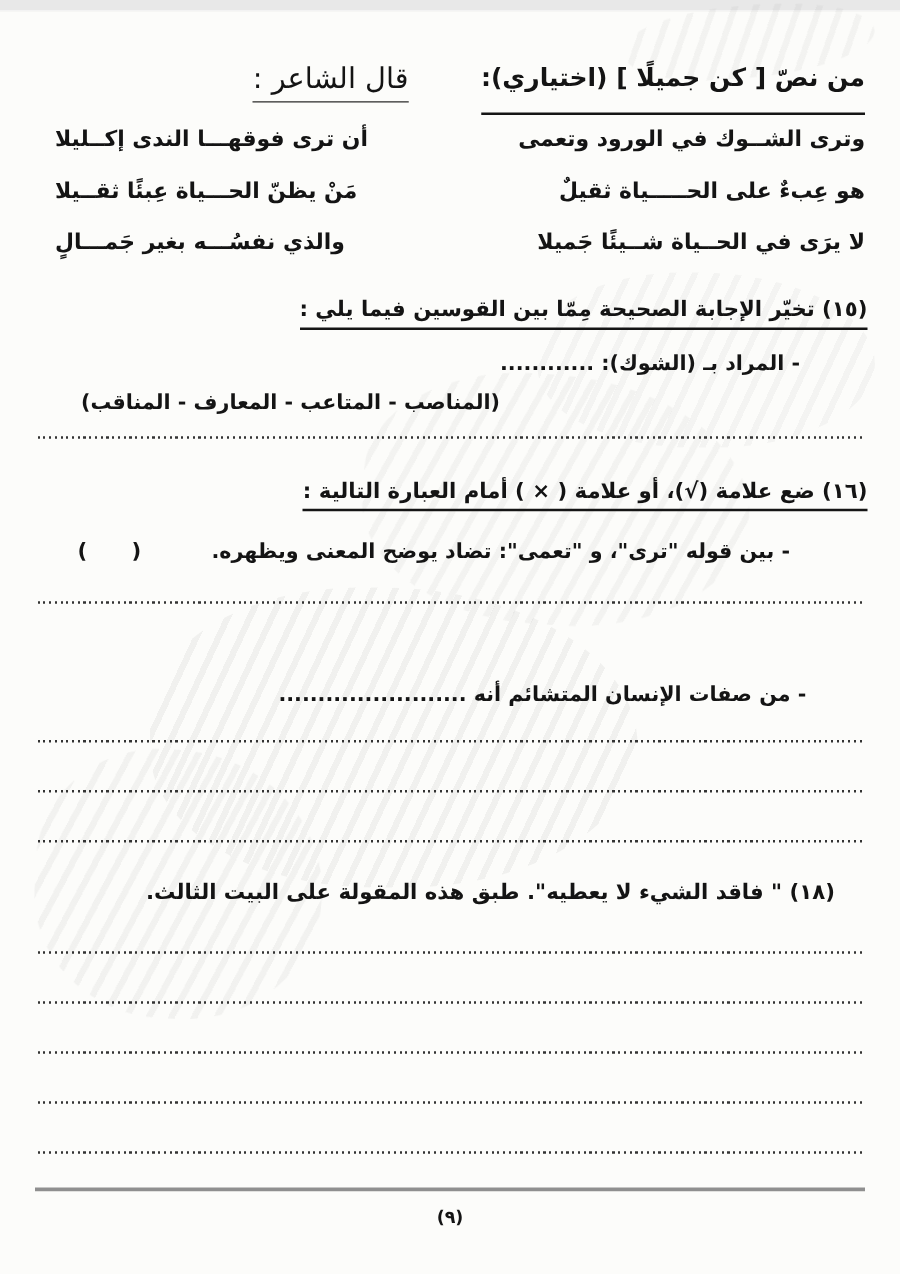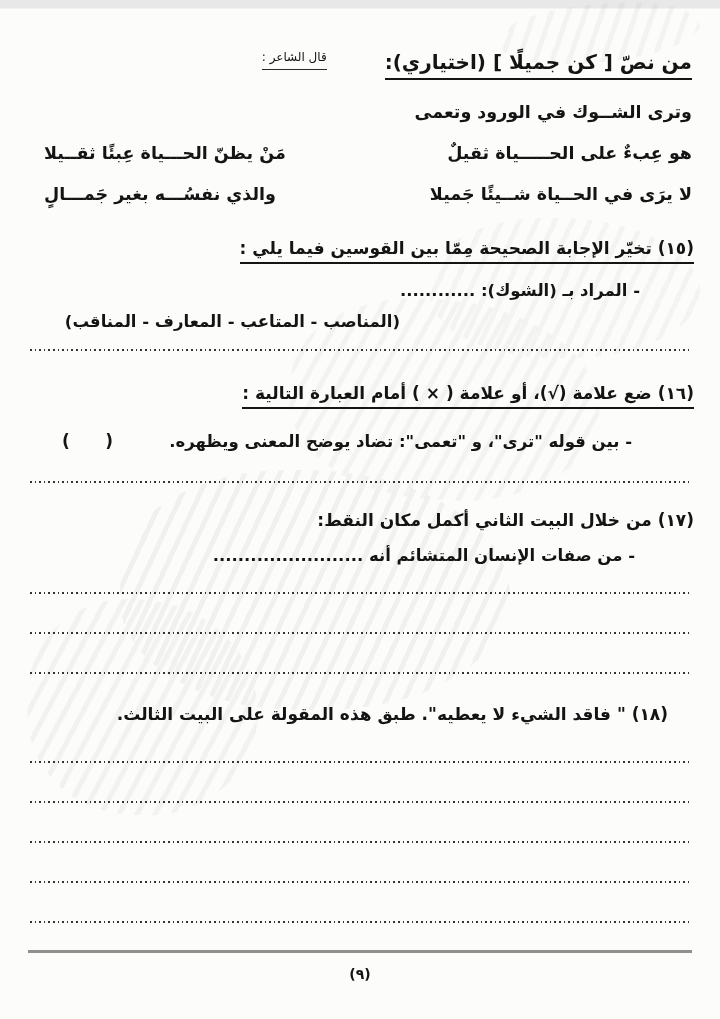--- a/index.html
+++ b/index.html
@@ -45,26 +45,26 @@
     right: 28px;
     left: 28px;
     display: flex;
     align-items: flex-start;
     gap: 58px;
   }
   .main-title {
     font-size: 20px;
     font-weight: bold;
     border-bottom: 2.5px solid #151515;
-    padding-bottom: 4px;
+    padding-bottom: 16px;
     white-space: nowrap;
     letter-spacing: 0.2px;
   }
   .poet-intro {
-    font-size: 12px;
+    font-size: 23px;
     font-weight: normal;
     border-bottom: 1.6px solid #2a2a2a;
     padding-bottom: 5px;
     white-space: nowrap;
   }
   .poem {
     position: absolute;
     top: 102px;
     right: 28px;
     left: 44px;
@@ -155,20 +155,21 @@
   <div class="wm" style="top:600px; left:28px; width:230px; height:215px; opacity:.6; transform:rotate(3deg);"></div>
 
   <div class="header-row">
     <div class="main-title">من نصّ [ كن جميلًا ] (اختياري):</div>
     <div class="poet-intro">قال الشاعر :</div>
   </div>
 
   <div class="poem">
     <div class="verse-row">
       <span>وترى الشــوك في الورود وتعمى</span>
+      <span>أن ترى فوقهـــا الندى إكــليلا</span>
     </div>
     <div class="verse-row">
       <span>هو عِبءٌ على الحـــــياة ثقيلٌ</span>
       <span>مَنْ يظنّ الحـــياة عِبئًا ثقــيلا</span>
     </div>
     <div class="verse-row">
       <span>لا يرَى في الحــياة شــيئًا جَميلا</span>
       <span>والذي نفسُـــه بغير جَمـــالٍ</span>
     </div>
   </div>
@@ -184,22 +185,21 @@
   <div class="q-prompt underlined" style="top:383px; right:26px;text-decoration:underline;">
     <span>(١٦) ضع علامة (√)، أو علامة ( × ) أمام العبارة التالية :</span>
   </div>
   <div class="statement-row" style="top:431px;">
     <span>- بين قوله "ترى"، و "تعمى": تضاد يوضح المعنى ويظهره.</span>
     <span class="answer-parens">(      )</span>
   </div>
 
   <div class="answer-line" style="top:481px;"></div>
 
-  <div class="q-prompt" style="top:510px; right:26px;">(١٧) من خلال البيت الثاني أكمل مكان النقط:</div>
-  <div class="q-item" style="top:546px; right:85px;">- من صفات الإنسان المتشائم أنه ........................</div>
+  <div class="q-item" style="top:546px; right:75px;">- من صفات الإنسان المتشائم أنه ........................</div>
 
   <div class="answer-line" style="top:592px;"></div>
   <div class="answer-line" style="top:632px;"></div>
   <div class="answer-line" style="top:672px;"></div>
 
   <div class="q-prompt" style="top:704px; right:52px;">(١٨) " فاقد الشيء لا يعطيه". طبق هذه المقولة على البيت الثالث.</div>
 
   <div class="answer-line" style="top:761px;"></div>
   <div class="answer-line" style="top:801px;"></div>
   <div class="answer-line" style="top:841px;"></div>

